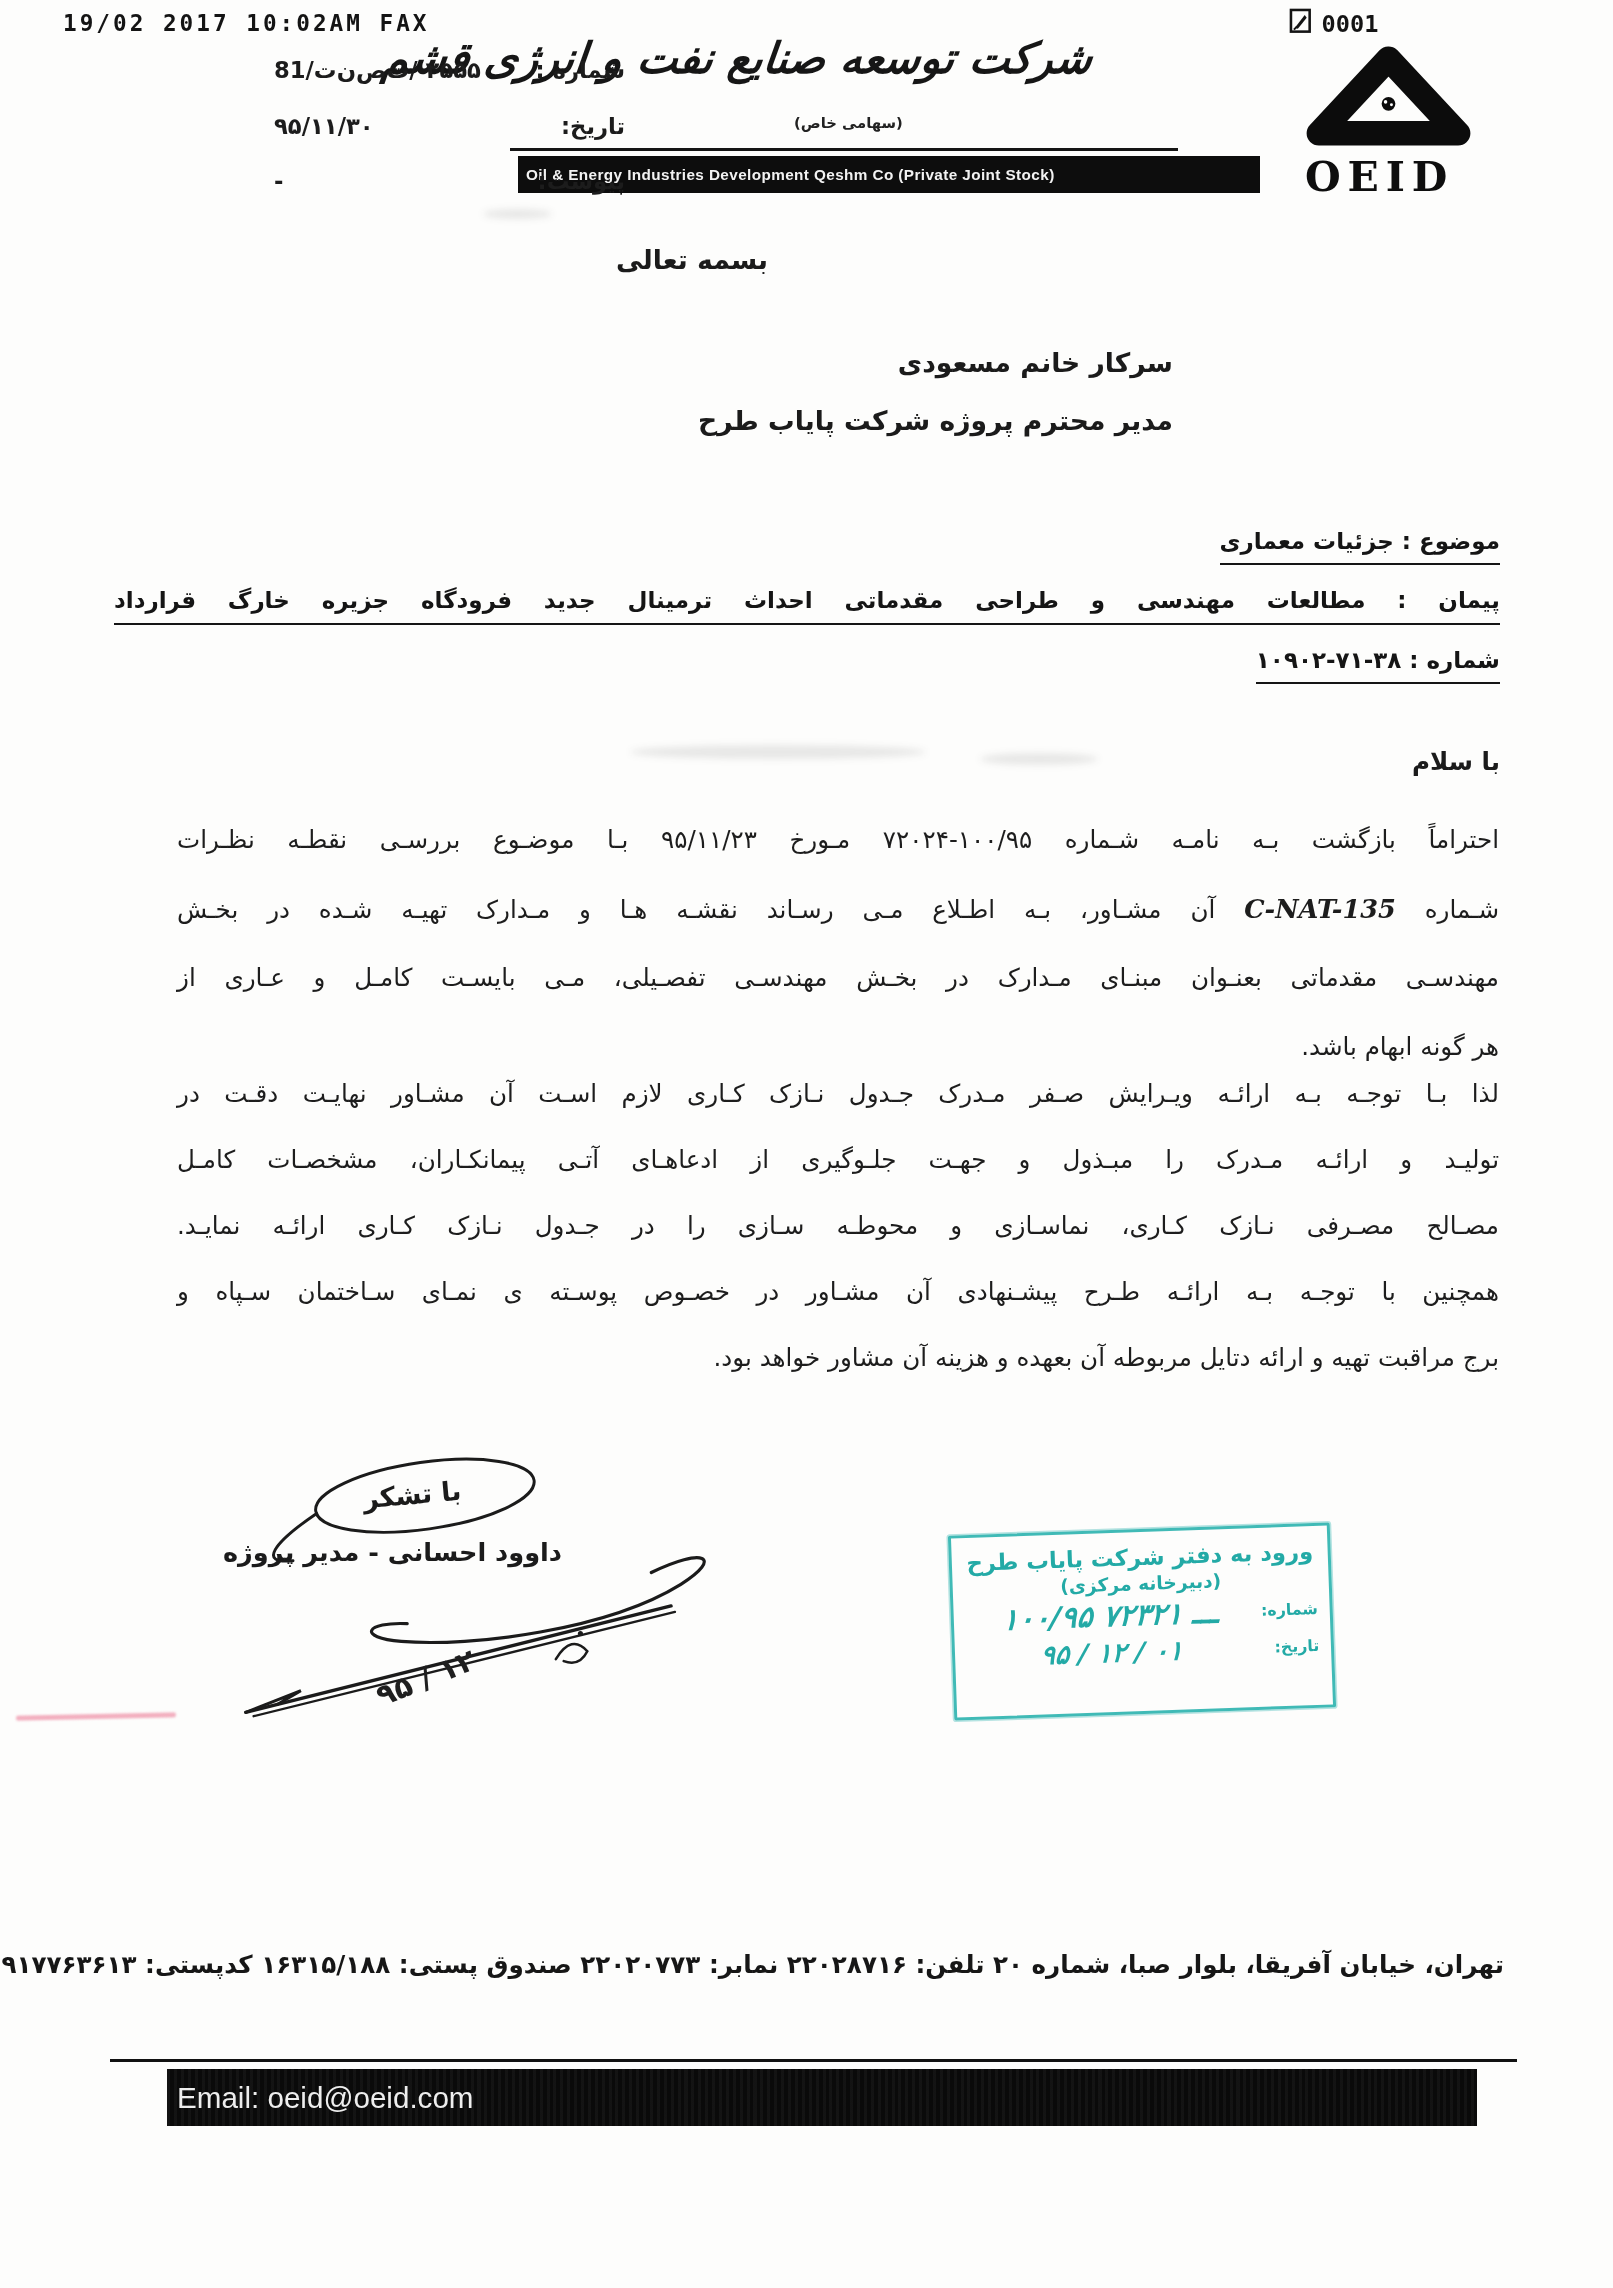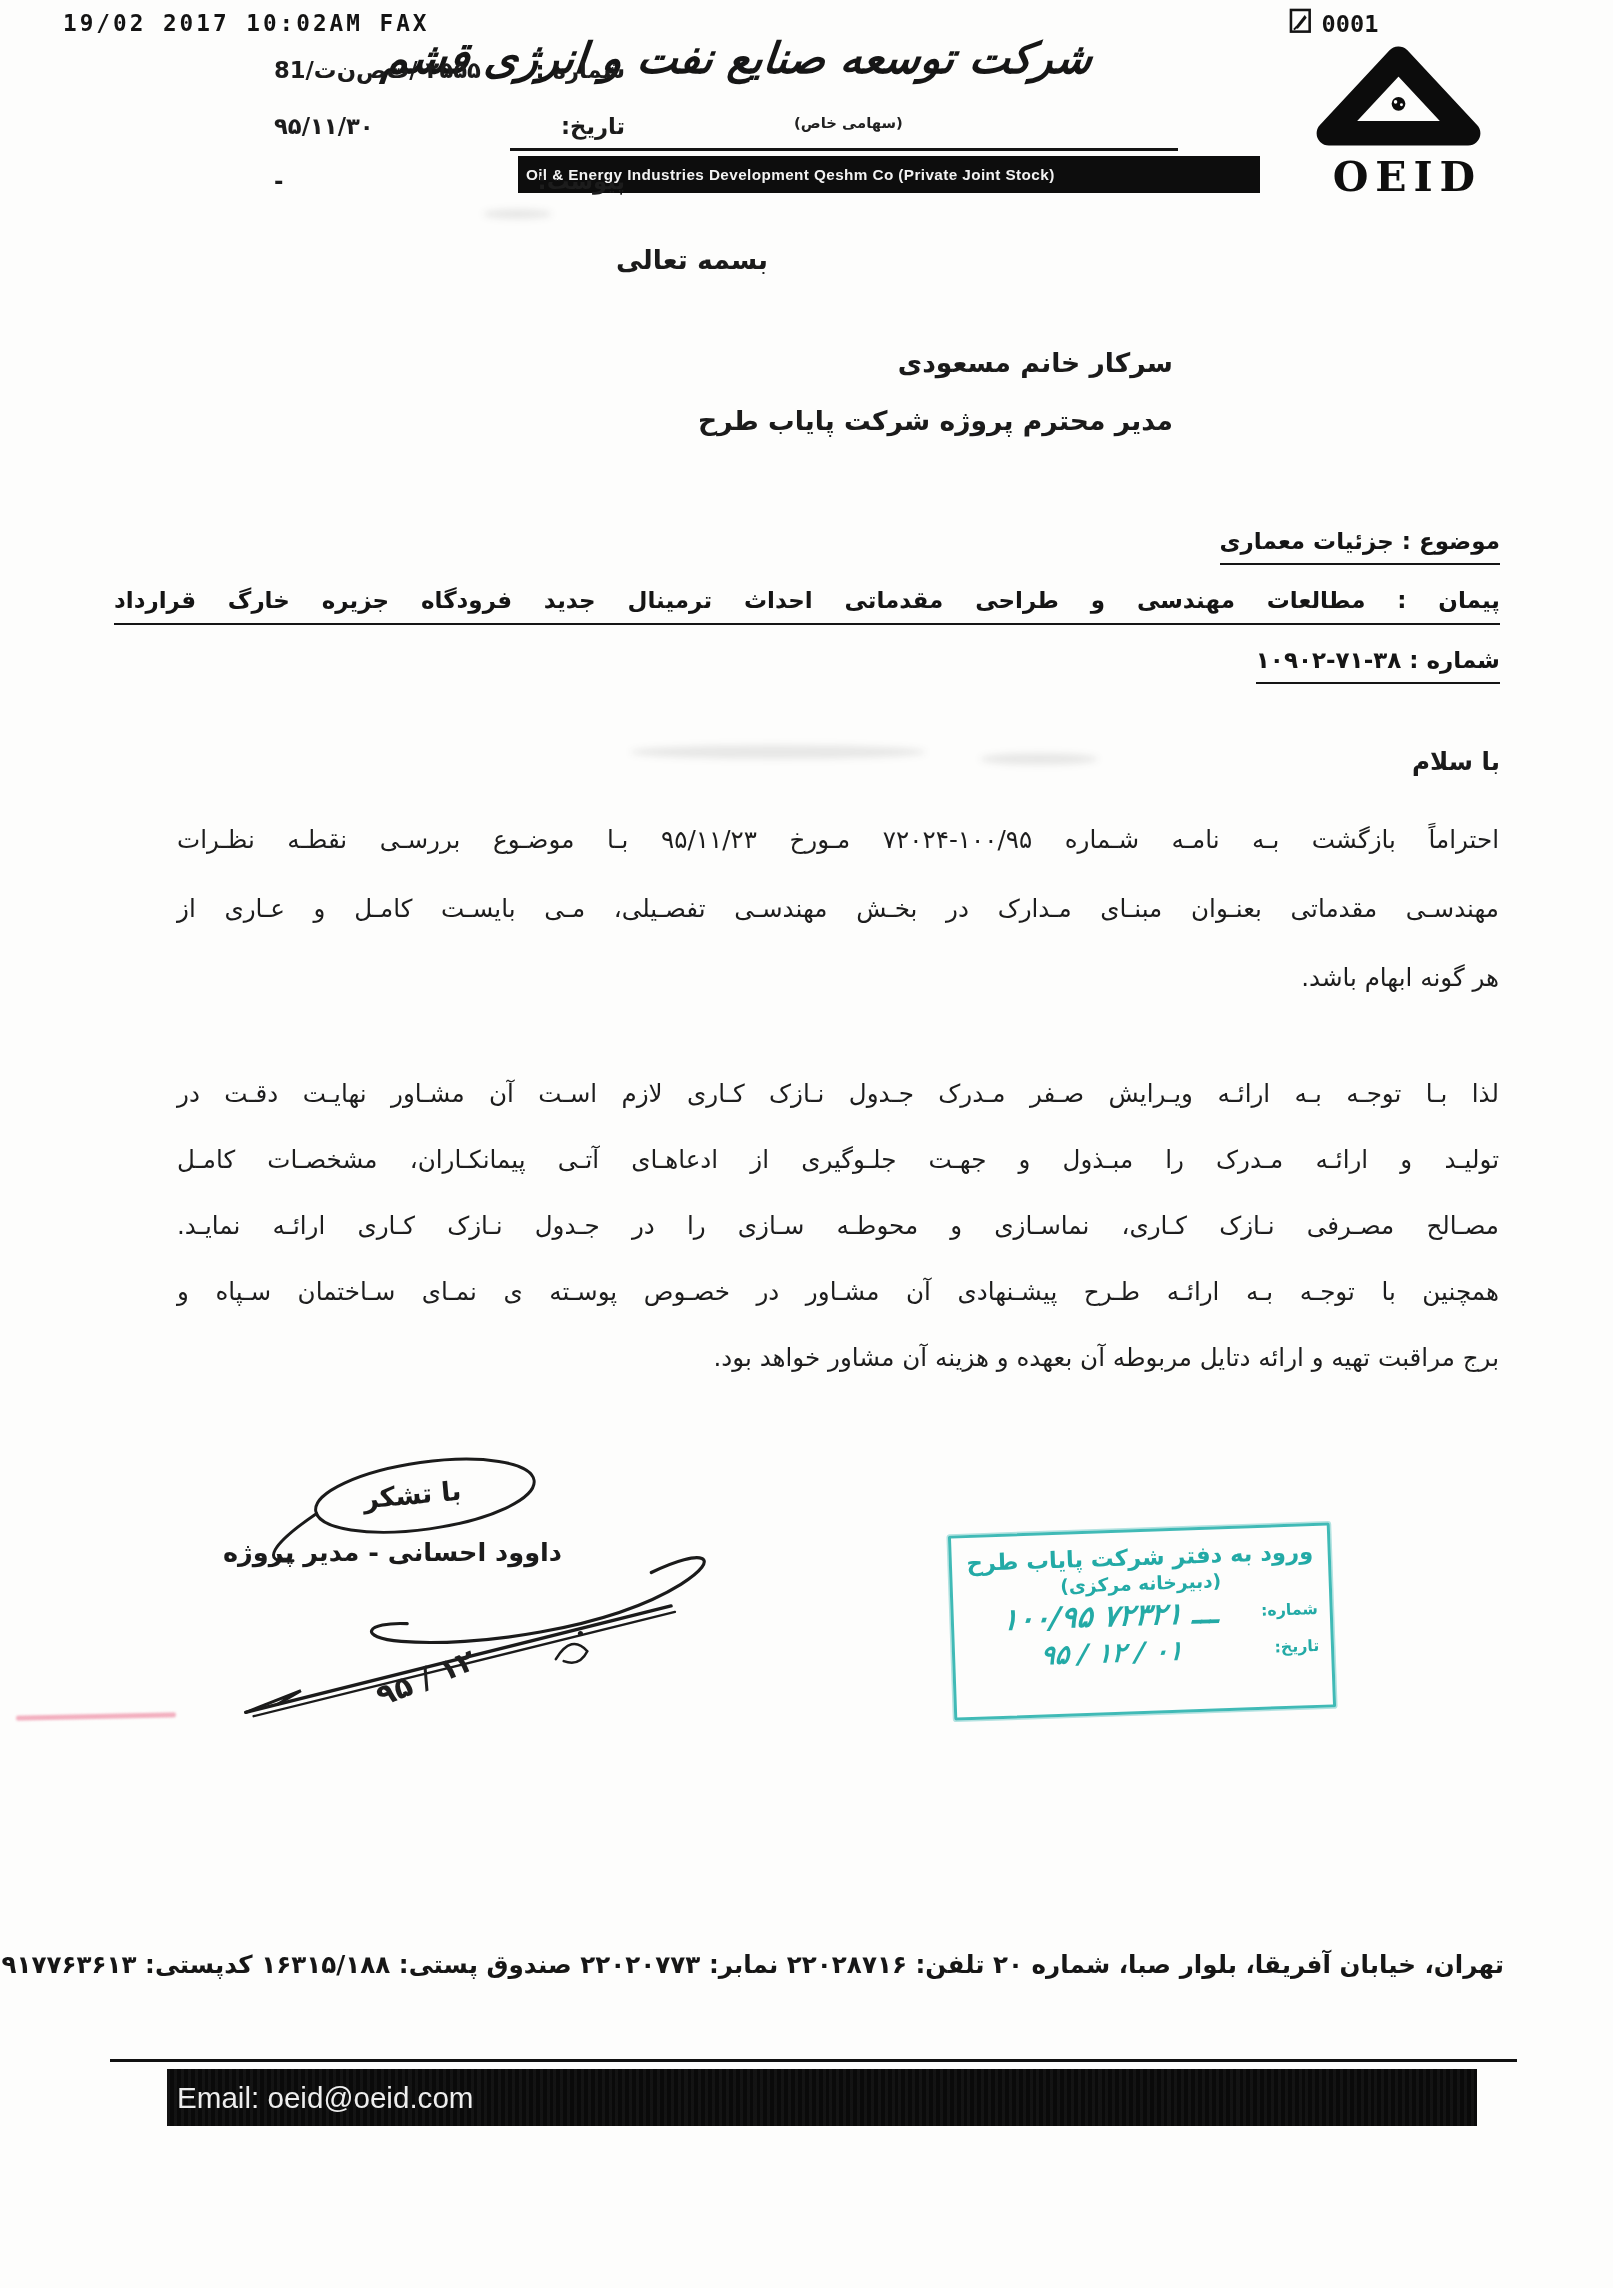--- a/index.html
+++ b/index.html
@@ -28,21 +28,21 @@
     transform:skewX(-6deg); text-align:center; white-space:nowrap; color:#161616;
   }
   .company-type { left:794px; top:114px; font-size:14.8px; font-weight:bold; color:#222; }
   .head-rule { left:510px; top:148px; width:668px; height:3px; background:#151515; box-shadow:0 -3.9px 0 -2px #333; }
   .en-bar {
     left:518px; top:156px; width:742px; height:37px; background:#0d0d0d;
     color:#f2f2f2; font-family:"Liberation Sans", sans-serif;
     font-size:15.3px; font-weight:bold; line-height:37px; padding-left:7.9px;
     letter-spacing:0.4px; box-sizing:border-box; white-space:nowrap;
   }
-  .logo-box { left:1305px; top:45px; width:177px; text-align:right; }
+  .logo-box { left:1305px; top:45px; width:177px; text-align:left; }
   .logo-text {
     font-family:"DejaVu Serif", serif; font-weight:bold; font-size:41px;
     letter-spacing:6.9px; color:#0e0e0e; margin-top:2px;
   }
 
   .fields { left:274px; top:57px; width:351px; font-size:22.7px; font-weight:600; color:#1c1c1c; }
   .field-row { display:flex; justify-content:space-between; margin-bottom:29.6px; }
 
   .bismillah { left:0; top:244px; width:1368px; text-align:center; font-size:26.6px; font-weight:bold;margin-left:8px; }
 
@@ -171,20 +171,25 @@
     <div class="subj-line subj-full">پیمان : مطالعات مهندسی و طراحی مقدماتی احداث ترمینال جدید فرودگاه جزیره خارگ قرارداد</div>
     <div class="subj-line">
       <span class="subj-inline">شماره : ۳۸-۷۱-۱۰۹۰۲</span>
     </div>
   </div>
 
   <div class="abs salutation rtl">با سلام</div>
 
   <div class="abs bodytext rtl p1" style="top:825px;">
     <div class="bline">احتراماً بازگشت بـه نامـه شـماره ۱۰۰/۹۵-۷۲۰۲۴ مـورخ ۹۵/۱۱/۲۳ بـا موضـوع بررسـی نقطـه نظـرات</div>
+    <div class="bline">
+      <span>شـماره</span>
+      <span class="doc-code">C-NAT-135</span>
+      <span>آن مشـاور، بـه اطـلاع مـی رسـاند نقشـه هـا و مـدارک تهیـه شـده در بخـش</span>
+    </div>
     <div class="bline">مهندسـی مقدماتی بعنـوان مبنـای مـدارک در بخـش مهندسـی تفصـیلی، مـی بایسـت کامـل و عـاری از</div>
     <div class="bline last">هر گونه ابهام باشد.</div>
   </div>
 
   <div class="abs bodytext rtl p2" style="top:1079px;">
     <div class="bline">لذا بـا توجـه بـه ارائـه ویـرایش صـفر مـدرک جـدول نـازک کـاری لازم اسـت آن مشـاور نهایـت دقـت در</div>
     <div class="bline">تولیـد و ارائـه مـدرک را مبـذول و جهـت جلـوگیری از ادعاهـای آتـی پیمانکـاران، مشخصـات کامـل</div>
     <div class="bline">مصـالح مصـرفی نـازک کـاری، نماسـازی و محوطـه سـازی را در جـدول نـازک کـاری ارائـه نمایـد.</div>
     <div class="bline">همچنین با توجـه بـه ارائـه طـرح پیشـنهادی آن مشـاور در خصـوص پوسـته ی نمـای سـاختمان سـپاه و</div>
     <div class="bline last">برج مراقبت تهیه و ارائه دتایل مربوطه آن بعهده و هزینه آن مشاور خواهد بود.</div>

